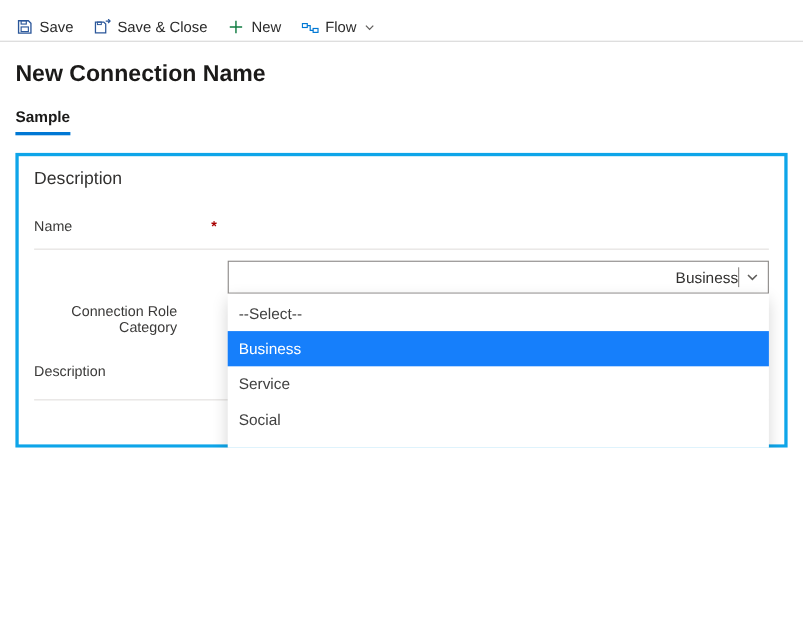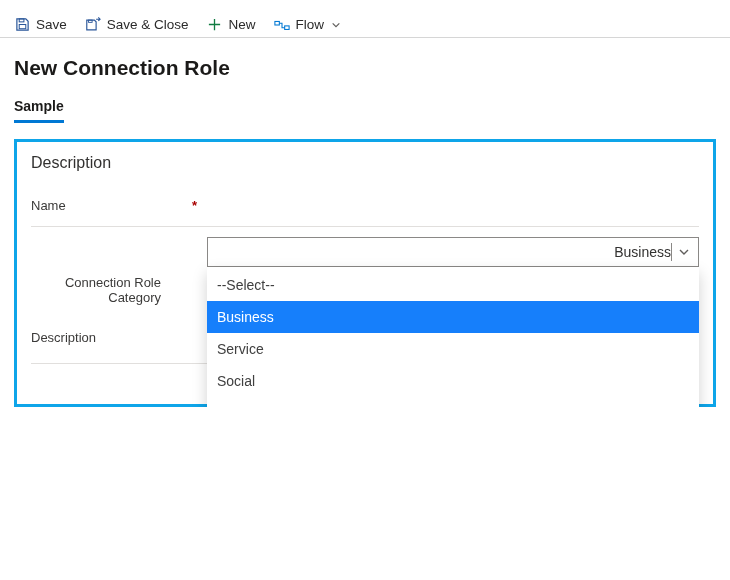--- a/index.html
+++ b/index.html
@@ -196,21 +196,21 @@
     </span>
     <span>Flow</span>
     <span class="icn" style="width:12px;">
       <svg width="10" height="10" viewBox="0 0 12 12">
           <path d="M2 4l4 4 4-4" fill="none" stroke="#605e5c" stroke-width="1.4"></path>
         </svg>
     </span>
   </div>
 </div>
 
-<div class="page-title">New Connection Role</div>
+<div class="page-title">New Connection Name</div>
 
 <div class="tabs">
   <div class="tab">Sample</div>
 </div>
 
 <div class="section-card">
   <div class="section-title">Description</div>
 
   <div class="form-row">
     <div class="label-col">

